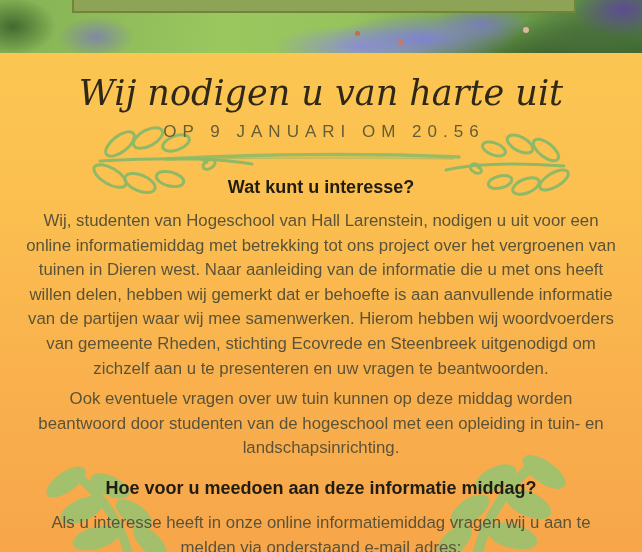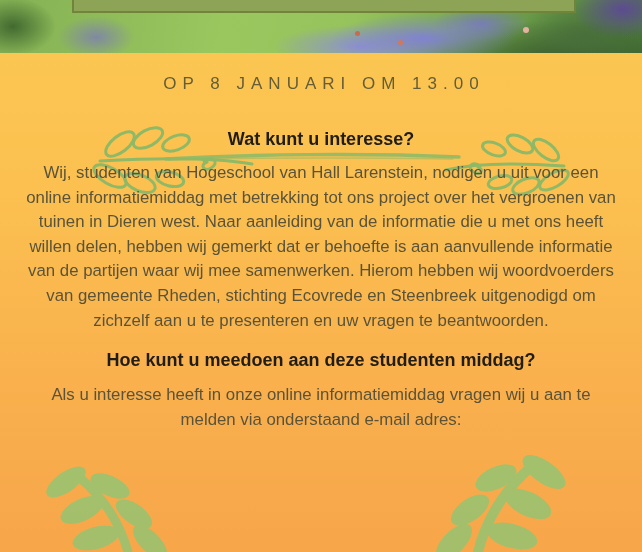--- a/index.html
+++ b/index.html
@@ -132,22 +132,24 @@
       <ellipse cx="38" cy="20" rx="25" ry="11" transform="rotate(-35 38 20)"></ellipse>
       <ellipse cx="86" cy="26" rx="22" ry="11" transform="rotate(25 86 26)"></ellipse>
       <ellipse cx="54" cy="52" rx="25" ry="12" transform="rotate(-25 54 52)"></ellipse>
       <ellipse cx="112" cy="58" rx="22" ry="11" transform="rotate(35 112 58)"></ellipse>
       <ellipse cx="70" cy="84" rx="26" ry="12" transform="rotate(-15 70 84)"></ellipse>
       <ellipse cx="128" cy="90" rx="23" ry="11" transform="rotate(45 128 90)"></ellipse>
     </g>
   </svg>
 
   <div class="content">
-    <div class="date-line">OP 8 JANUARI OM 13.00</div>
+    <h1 class="title">Wij nodigen u van harte uit</h1>
+    <div class="date-line">OP 9 JANUARI OM 20.56</div>
 
     <h2 class="section-heading h1">Wat kunt u interesse?</h2>
     <p class="body-text p1">Wij, studenten van Hogeschool van Hall Larenstein, nodigen u uit voor een online informatiemiddag met betrekking tot ons project over het vergroenen van tuinen in Dieren west. Naar aanleiding van de informatie die u met ons heeft willen delen, hebben wij gemerkt dat er behoefte is aan aanvullende informatie van de partijen waar wij mee samenwerken. Hierom hebben wij woordvoerders van gemeente Rheden, stichting Ecovrede en Steenbreek uitgenodigd om zichzelf aan u te presenteren en uw vragen te beantwoorden.</p>
+    <p class="body-text">Ook eventuele vragen over uw tuin kunnen op deze middag worden beantwoord door studenten van de hogeschool met een opleiding in tuin- en landschapsinrichting.</p>
 
-    <h2 class="section-heading h2">Hoe kunt u meedoen aan deze studenten middag?</h2>
+    <h2 class="section-heading h2">Hoe voor u meedoen aan deze informatie middag?</h2>
     <p class="body-text p3">Als u interesse heeft in onze online informatiemiddag vragen wij u aan te melden via onderstaand e-mail adres:</p>
   </div>
 
 </div>
 
 </body></html>

